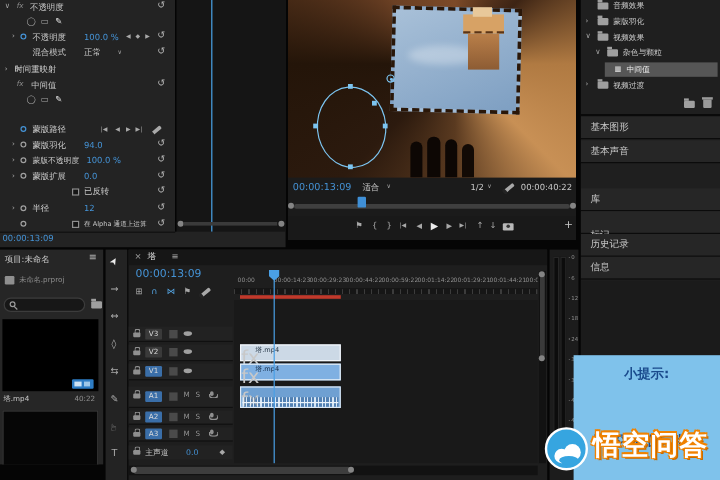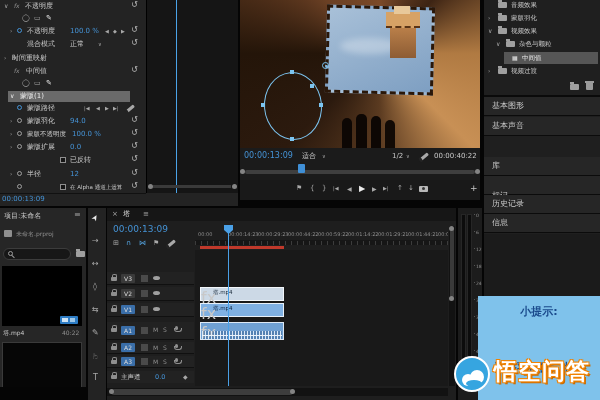--- a/index.html
+++ b/index.html
@@ -73,24 +73,20 @@
     <span class="tx f7 lt" style="left:12px;top:55px">时间重映射</span>
 
     <span class="tx f6 dim" style="left:14px;top:68px;font-style:italic">fx</span>
     <span class="tx f7 lt" style="left:26px;top:68px">中间值</span>
     <span class="ic reset" style="left:131px;top:66px">↺</span>
 
     <span class="ic f7" style="left:22px;top:80px">◯</span>
     <span class="ic f7" style="left:34px;top:80px">▭</span>
     <span class="ic f7 wt" style="left:46px;top:80px">✎</span>
 
-    <div class="ab" style="left:8px;top:91px;width:122px;height:11px;background:#6a6a6a">
-      <span class="ic f6 wt" style="left:2px;top:2px">∨</span>
-      <span class="tx f7 wt" style="left:12px;top:2px">蒙版(1)</span>
-    </div>
 
     <span class="sw on" style="left:17px;top:105px"></span>
     <span class="tx f7 lt" style="left:27px;top:105px">蒙版路径</span>
     <span class="ic f5" style="left:84px;top:106px">|◀</span>
     <span class="ic f5" style="left:96px;top:106px">◀</span>
     <span class="ic f5" style="left:105px;top:106px">▶</span>
     <span class="ic f5" style="left:113px;top:106px">▶|</span>
     <span class="wrench" style="left:126px;top:107px"></span>
 
     <span class="ic f6" style="left:10px;top:118px">›</span>

